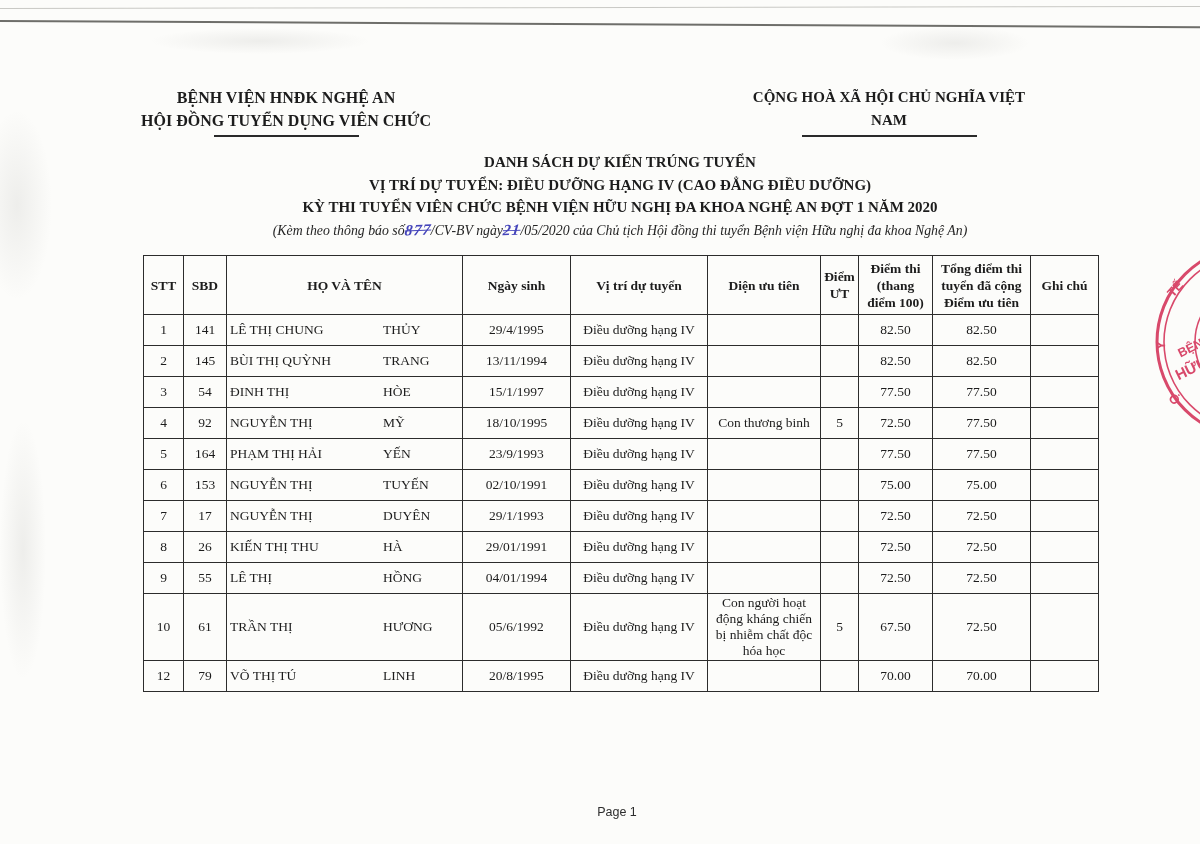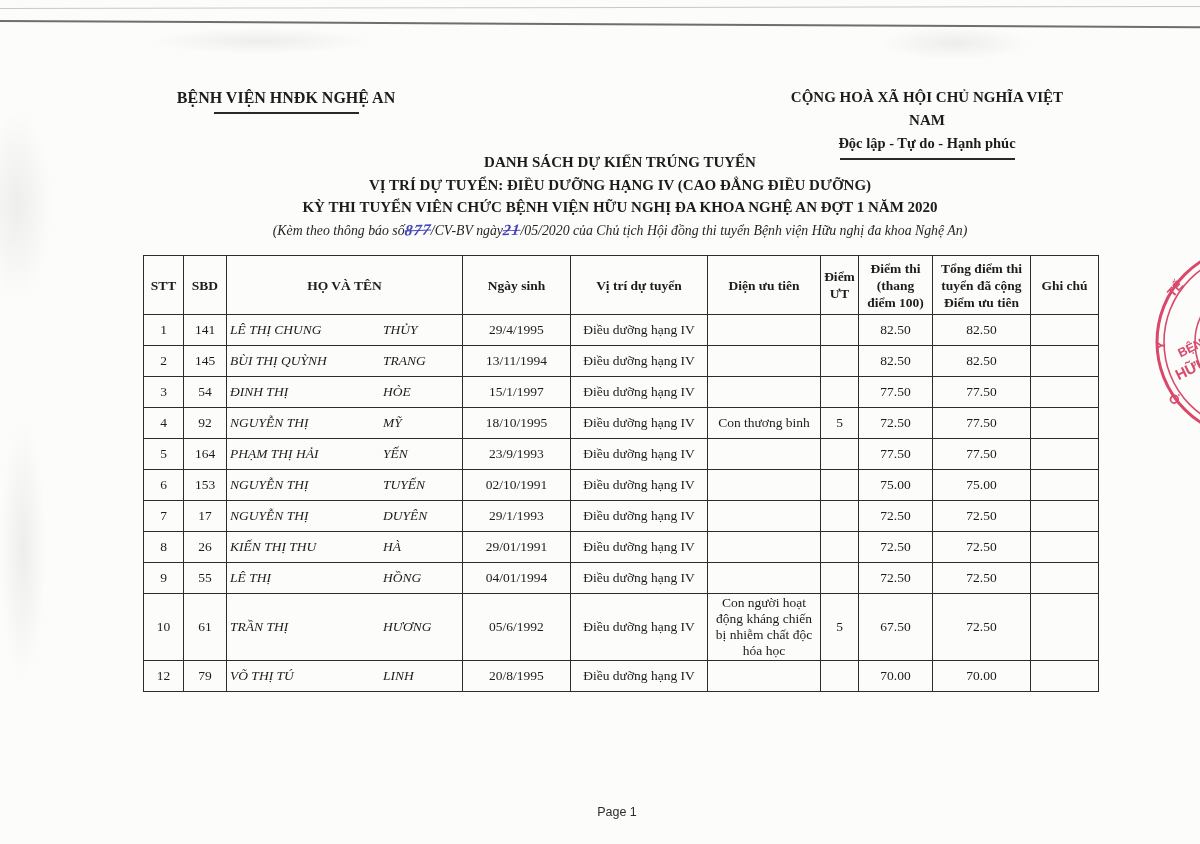--- a/index.html
+++ b/index.html
@@ -14,21 +14,21 @@
   .scan-line-2{position:absolute;top:20px;left:-6px;width:1212px;height:2px;background:#6e6e6a;transform:rotate(0.3deg);transform-origin:left center;}
   .smudge{position:absolute;border-radius:50%;background:radial-gradient(closest-side, rgba(110,110,104,0.10), rgba(110,110,104,0));}
   .sm1{left:-18px;top:110px;width:70px;height:190px;}
   .sm2{left:0px;top:420px;width:46px;height:260px;}
   .sm3{left:880px;top:26px;width:150px;height:34px;}
   .sm4{left:150px;top:28px;width:220px;height:26px;}
 
   
   .hdr{position:absolute;text-align:center;font-weight:bold;line-height:23px;}
   .hdr-left{left:136px;top:86px;width:300px;font-size:16px;}
-  .hdr-right{left:772px;top:86px;width:310px;font-size:15px;}
+  .hdr-right{left:734px;top:86px;width:310px;font-size:15px;}
   .hdr-right .l2{font-size:14.5px;}
   .rule{height:2px;background:#2a2a2a;margin:3px auto 0;}
   .rule-left{width:145px;}
   .rule-right{width:175px;}
 
   
   .title-block{position:absolute;left:20px;top:151px;width:1200px;text-align:center;}
   .title-block .t{font-weight:bold;font-size:15px;line-height:22.5px;}
   .subtitle{font-style:italic;font-size:13.8px;line-height:21px;color:#242424;}
   .hand{color:#4444ba;font-style:italic;font-weight:700;font-size:15.5px;
@@ -36,21 +36,21 @@
         text-decoration:line-through;text-decoration-thickness:1px;letter-spacing:1px;}
 
   
   table.main{position:absolute;left:143px;top:255px;border-collapse:collapse;table-layout:fixed;width:955px;background:transparent;}
   table.main th, table.main td{border:1.6px solid #2c2c2c;padding:1px 3px;vertical-align:middle;overflow:hidden;}
   table.main th{font-size:13.5px;font-weight:bold;text-align:center;line-height:17px;height:56px;}
   table.main td{font-size:13.5px;text-align:center;line-height:16px;height:28px;}
   tr.r{height:31px;}
   tr.r-tall{height:62px;}
   td.c-name{text-align:left;padding-left:6px;padding-right:4px;}
-  .name-wrap{display:flex;align-items:center;width:100%;font-style:italic;}
+  .name-wrap{display:flex;align-items:center;width:100%;}
   .name-wrap .ho{flex:1;text-align:left;}
   .name-wrap .ten{width:76px;text-align:left;}
   .b{font-weight:normal;}
   td.c-pos{text-align:left;padding-left:8px;margin-top:45px;}
   td.c-priority{line-height:15.5px;padding:1px 4px;}
 
   
   .footer{position:absolute;left:0;top:805px;width:1234px;text-align:center;
           font-family:"Liberation Sans", sans-serif;font-size:12.5px;color:#2d2d2d;}
 
@@ -65,26 +65,26 @@
 
   <div class="scan-line-1"></div>
   <div class="scan-line-2"></div>
   <div class="smudge sm1"></div>
   <div class="smudge sm2"></div>
   <div class="smudge sm3"></div>
   <div class="smudge sm4"></div>
 
   <div class="hdr hdr-left">
     <div>BỆNH VIỆN HNĐK NGHỆ AN</div>
+    <div>HỘI ĐỒNG TUYỂN DỤNG VIÊN CHỨC</div>
     <div class="rule rule-left"></div>
   </div>
 
   <div class="hdr hdr-right">
     <div class="l1">CỘNG HOÀ XÃ HỘI CHỦ NGHĨA VIỆT NAM</div>
-    <div class="l2">Độc lập - Tự do - Hạnh phúc</div>
     <div class="rule rule-right"></div>
   </div>
 
   <div class="title-block">
     <div class="t">DANH SÁCH DỰ KIẾN TRÚNG TUYỂN</div>
     <div class="t">VỊ TRÍ DỰ TUYỂN: ĐIỀU DƯỠNG HẠNG IV (CAO ĐẲNG ĐIỀU DƯỠNG)</div>
     <div class="t">KỲ THI TUYỂN VIÊN CHỨC BỆNH VIỆN HỮU NGHỊ ĐA KHOA NGHỆ AN ĐỢT 1 NĂM 2020</div>
     <div class="subtitle">
       <span>(Kèm theo thông báo số</span><span class="hand">877</span><span>/CV-BV ngày</span><span class="hand">21</span><span>/05/2020 của Chủ tịch Hội đồng thi tuyển Bệnh viện Hữu nghị đa khoa Nghệ An)</span>
     </div>

